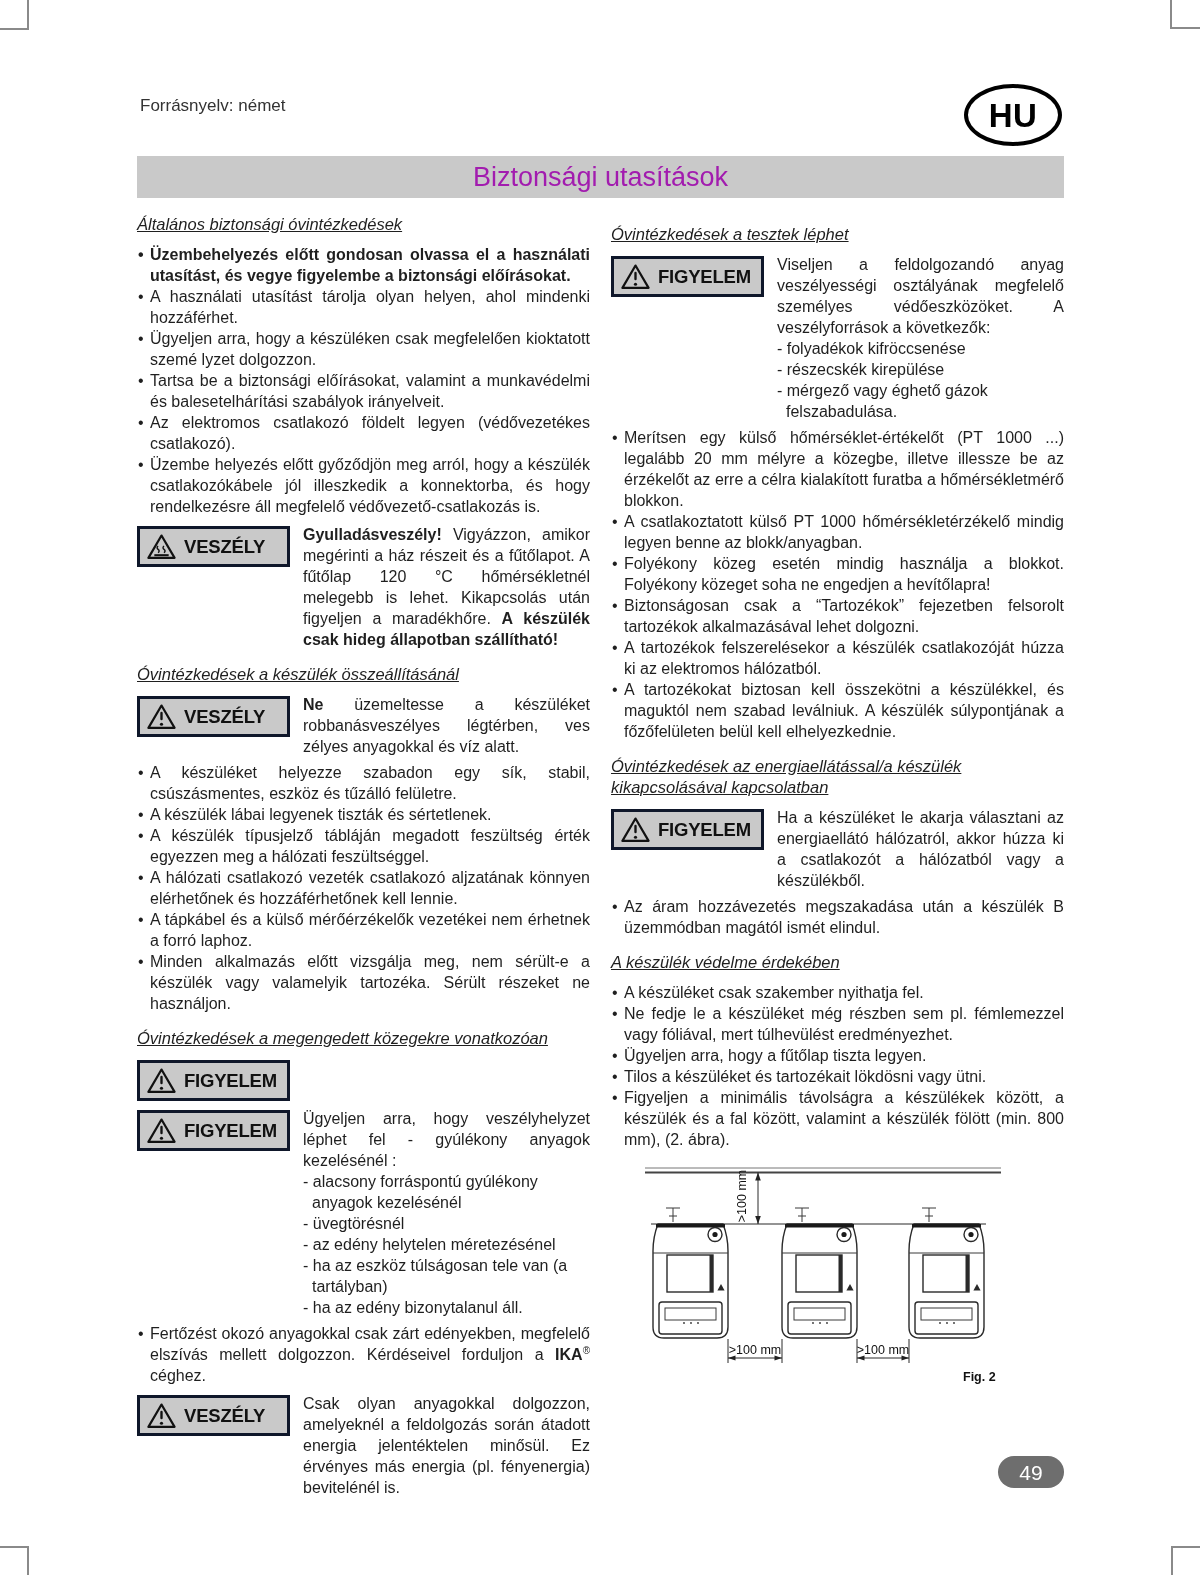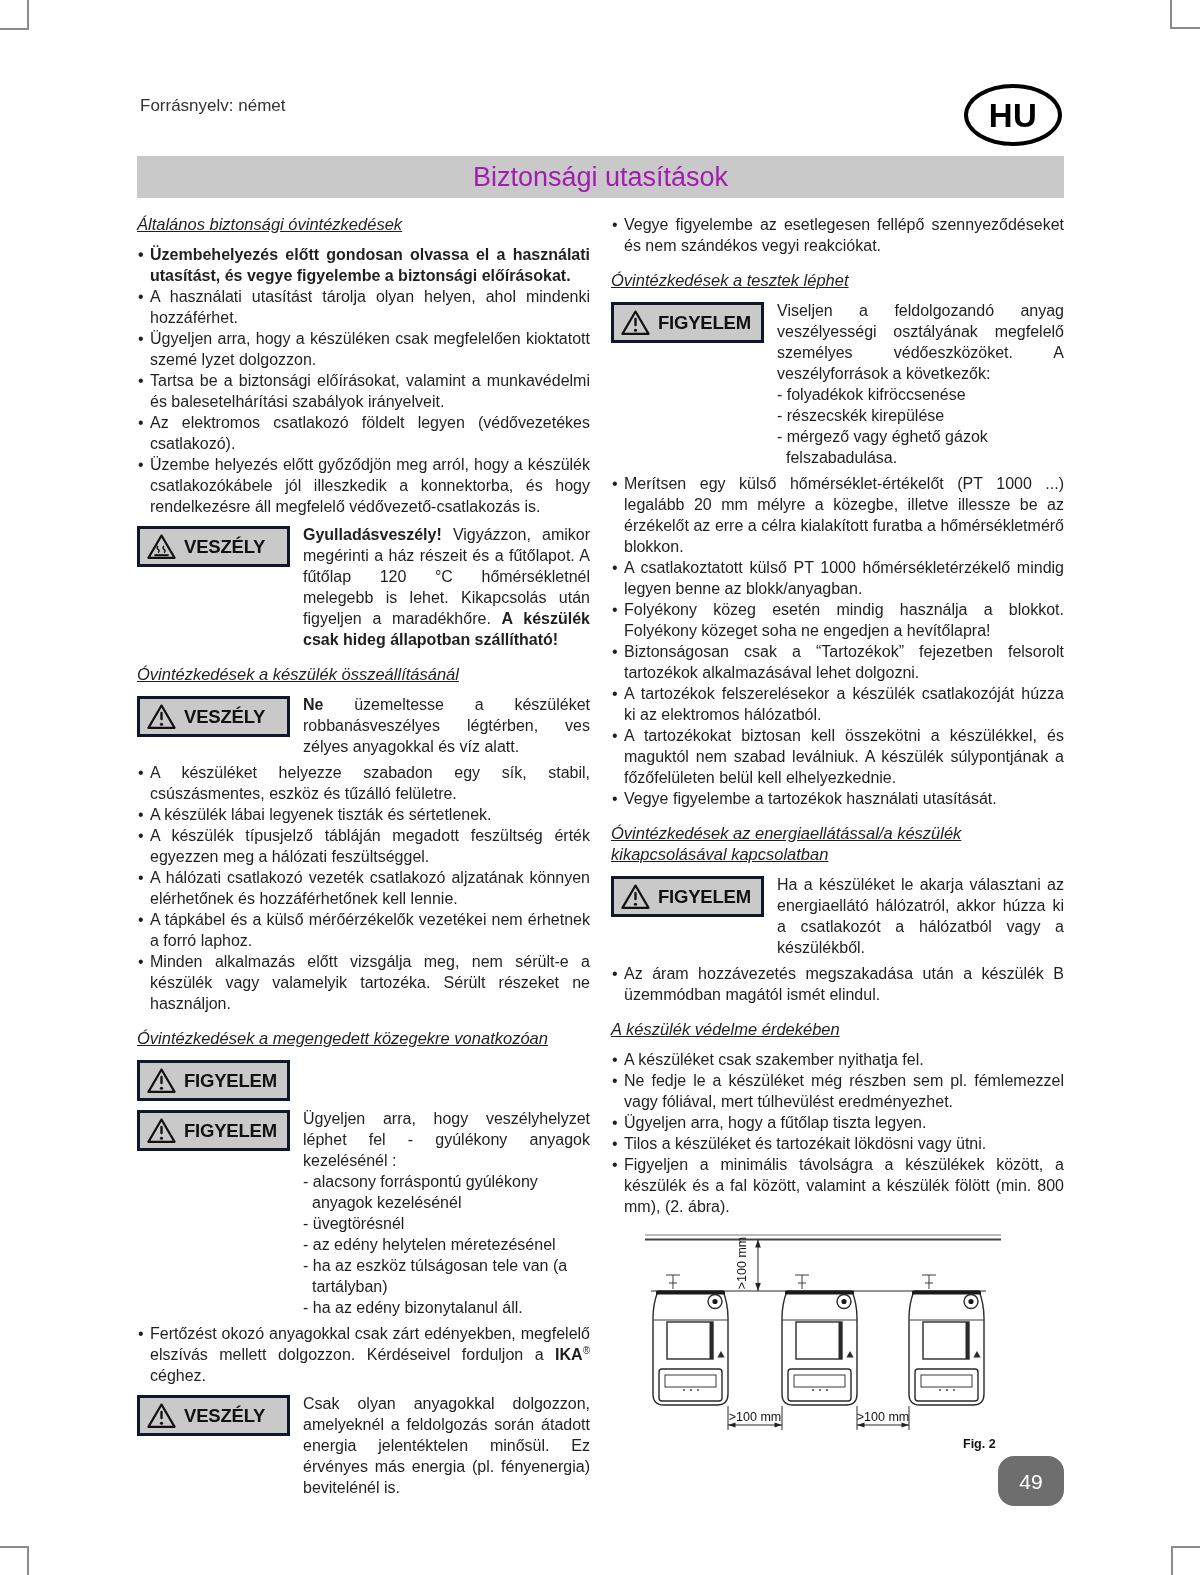--- a/index.html
+++ b/index.html
@@ -54,21 +54,21 @@
   .wtext { flex:1; }
   .witem { display:block; text-align:left; padding-left:9px; text-indent:-9px; }
 
   .figwrap { margin:12px 0 0 22px; }
   svg.fig .ln  { fill:none; stroke:#2a2a2a; stroke-width:1.4; }
   svg.fig .ln2 { fill:none; stroke:#3a3a3a; stroke-width:1; }
   svg.fig .dim { stroke:#2a2a2a; stroke-width:1; fill:none; }
   svg.fig text { font-family:"Liberation Sans", sans-serif; font-size:12.5px; fill:#111; }
 
   .page-num {
-    position:absolute; left:998px; top:1456px; width:66px; height:50px;
+    position:absolute; left:998px; top:1456px; width:66px; height:32px;
     background:#6e6e6e; color:#fff; display:flex; align-items:center; justify-content:center;
     font-size:21px;
     border-radius:16px;
   }
   sup.reg { font-size:10px; vertical-align:super; line-height:0; }
   b { font-weight:bold; }
 </style>
 </head>
 <body>
 
@@ -183,21 +183,20 @@
       </div>
       <div class="wtext">
         <span>Csak olyan anyagokkal dolgozzon, amelyeknél a feldolgozás során átadott energia jelentéktelen minősül. Ez érvényes más energia (pl. fényenergia) bevitelénél is.</span>
       </div>
     </div>
 
   </div>
 
   <div class="col col-right">
 
-    <div class="li" style="margin-top:4px">Vegye figyelembe az esetlegesen fellépő szennyeződéseket és nem szándékos vegyi reakciókat.</div>
 
     <div class="sect">Óvintézkedések a tesztek léphet</div>
 
     <div class="wrow">
       <div class="wbox">
         <svg viewBox="0 0 36 32" width="31" height="27">
           <path d="M18 3 L33.5 29.5 H2.5 Z" fill="none" stroke="#111" stroke-width="2.6" stroke-linejoin="round"></path>
           <rect x="16.6" y="10.5" width="2.8" height="10" rx="1.4" fill="#111"></rect>
           <circle cx="18" cy="25.2" r="1.9" fill="#111"></circle>
         </svg>
@@ -210,21 +209,20 @@
         <span class="witem">- mérgező vagy éghető gázok felszabadulása.</span>
       </div>
     </div>
 
     <div class="li">Merítsen egy külső hőmérséklet-értékelőt (PT 1000 ...) legalább 20 mm mélyre a közegbe, illetve illessze be az érzékelőt az erre a célra kialakított furatba a hőmérsékletmérő blokkon.</div>
     <div class="li">A csatlakoztatott külső PT 1000 hőmérsékletérzékelő mindig legyen benne az blokk/anyagban.</div>
     <div class="li">Folyékony közeg esetén mindig használja a blokkot. Folyékony közeget soha ne engedjen a hevítőlapra!</div>
     <div class="li">Biztonságosan csak a “Tartozékok” fejezetben felsorolt tartozékok alkalmazásával lehet dolgozni.</div>
     <div class="li">A tartozékok felszerelésekor a készülék csatlakozóját húzza ki az elektromos hálózatból.</div>
     <div class="li">A tartozékokat biztosan kell összekötni a készülékkel, és maguktól nem szabad leválniuk. A készülék súlypontjának a főzőfelületen belül kell elhelyezkednie.</div>
-    <div class="li">Vegye figyelembe a tartozékok használati utasítását.</div>
 
     <div class="sect">Óvintézkedések az energiaellátással/a készülék kikapcsolásával kapcsolatban</div>
 
     <div class="wrow">
       <div class="wbox">
         <svg viewBox="0 0 36 32" width="31" height="27">
           <path d="M18 3 L33.5 29.5 H2.5 Z" fill="none" stroke="#111" stroke-width="2.6" stroke-linejoin="round"></path>
           <rect x="16.6" y="10.5" width="2.8" height="10" rx="1.4" fill="#111"></rect>
           <circle cx="18" cy="25.2" r="1.9" fill="#111"></circle>
         </svg>

